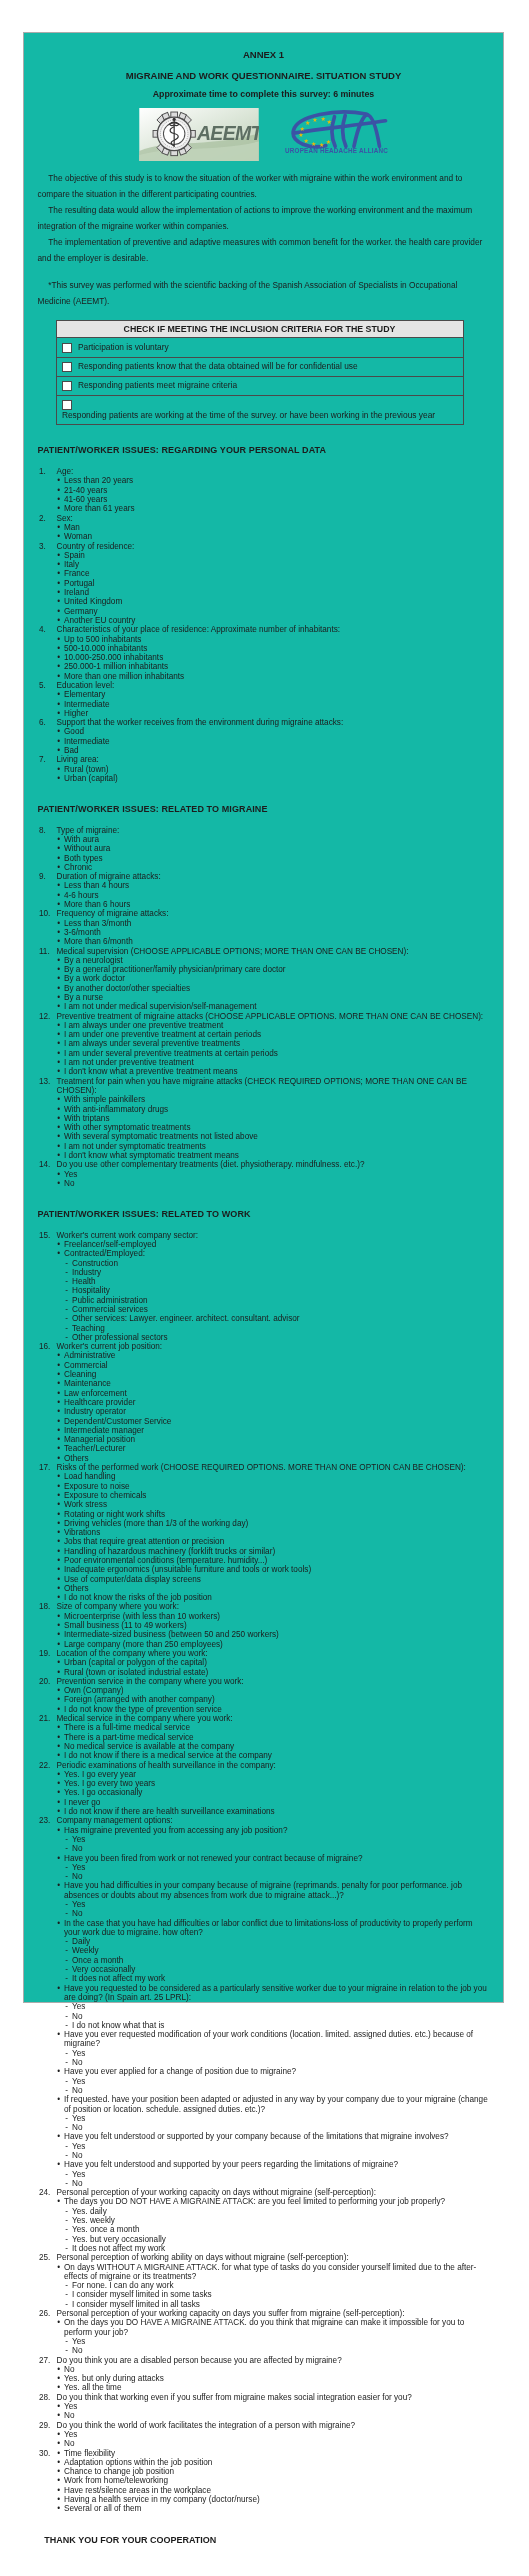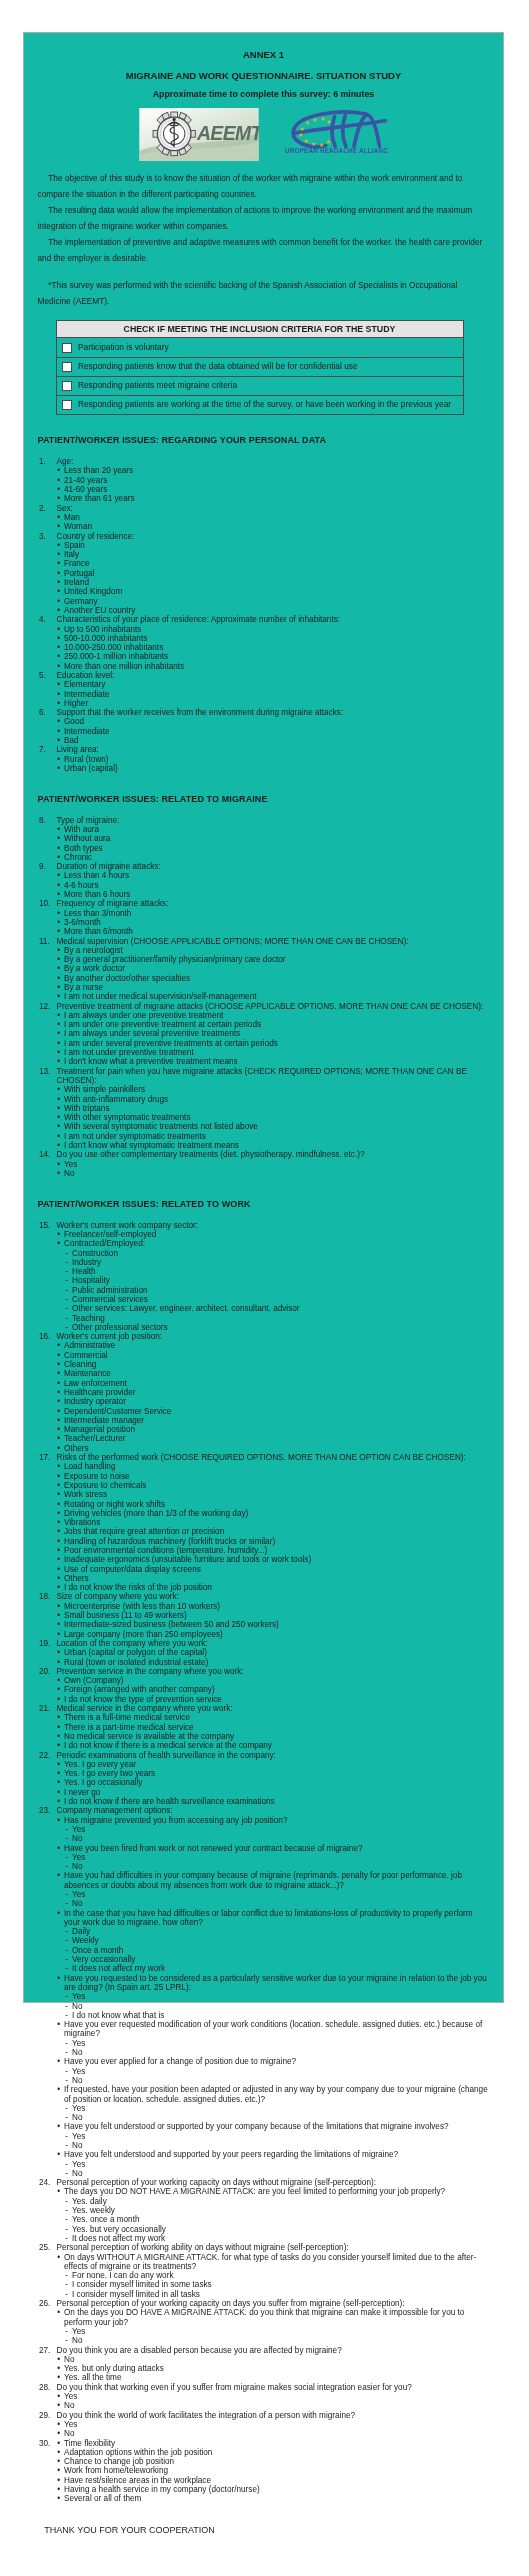--- a/index.html
+++ b/index.html
@@ -19,35 +19,35 @@
   .logos{display:flex;justify-content:center;align-items:flex-start;gap:26px;margin-top:9.5px;height:54px;}
   .intro{margin-top:8px;font-size:8.3px;line-height:16px;}
   .intro p{margin:0;text-indent:10.8px;}
   .intro p.note{margin-top:10.8px;}
   .crit-table{margin:10.8px 26px 0 18px;border:0.7px solid #4a4a4a;font-size:8.4px;}
   .crit-header{
     background:#e4e4e4;border-bottom:0.7px solid #4a4a4a;text-align:center;
     font-weight:bold;font-size:8.8px;padding:3.4px 2.7px;
   }
   .crit-row{display:flex;align-items:flex-start;padding:3.4px 5.4px 4px 5.4px;border-bottom:0.7px solid #4a4a4a;line-height:10px;}
-  .crit-row:last-child{border-bottom:none;}
+  .crit-row:last-child{border-bottom:none;flex-direction:column;}
   .checkbox{
     width:8px;height:8px;border:1px solid #4a4a4a;margin:0.7px 6px 0 0;
     flex:none;background:#fff;display:inline-block;
   }
   .sections{font-size:8.2px;line-height:9.3px;}
   .sec-title{font-weight:bold;font-size:9px;margin:21.6px 0 11.5px 0;letter-spacing:0.1px;}
   .q{position:relative;padding-left:19px;}
   .q-num{position:absolute;left:1.4px;width:15px;}
   .opt{margin-left:0.7px;}
   .opt-line{display:flex;}
   .marker{width:6.8px;flex:none;}
   .subs{margin-left:8px;}
   .sub{display:flex;}
-  .footer{font-weight:normal;font-size:9px;margin:21.6px 0 0 6.8px;}
+  .footer{font-weight:bold;font-size:9px;margin:21.6px 0 0 6.8px;}
 </style>
 </head>
 <body>
 
 <div class="page">
 
   <div class="annex">ANNEX 1</div>
   <div class="doc-title">MIGRAINE AND WORK QUESTIONNAIRE. SITUATION STUDY</div>
   <div class="doc-subtitle">Approximate time to complete this survey: 6 minutes</div>
 
@@ -955,21 +955,21 @@
                 </div>
                 <div class="sub">
                   <span class="marker">-</span>
                   <span class="opt-text">I do not know what that is</span>
                 </div>
               </div>
             </div>
             <div class="opt">
               <div class="opt-line">
                 <span class="marker">•</span>
-                <span class="opt-text">Have you ever requested modification of your work conditions (location. schedule. assigned duties. etc.) because of migraine?</span>
+                <span class="opt-text">Have you ever requested modification of your work conditions (location. limited. assigned duties. etc.) because of migraine?</span>
               </div>
               <div class="subs">
                 <div class="sub">
                   <span class="marker">-</span>
                   <span class="opt-text">Yes</span>
                 </div>
                 <div class="sub">
                   <span class="marker">-</span>
                   <span class="opt-text">No</span>
                 </div>

